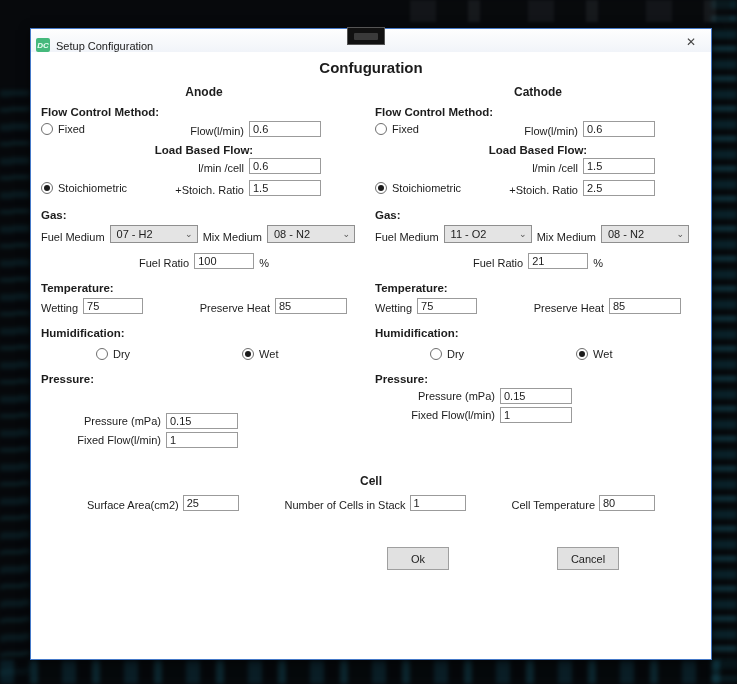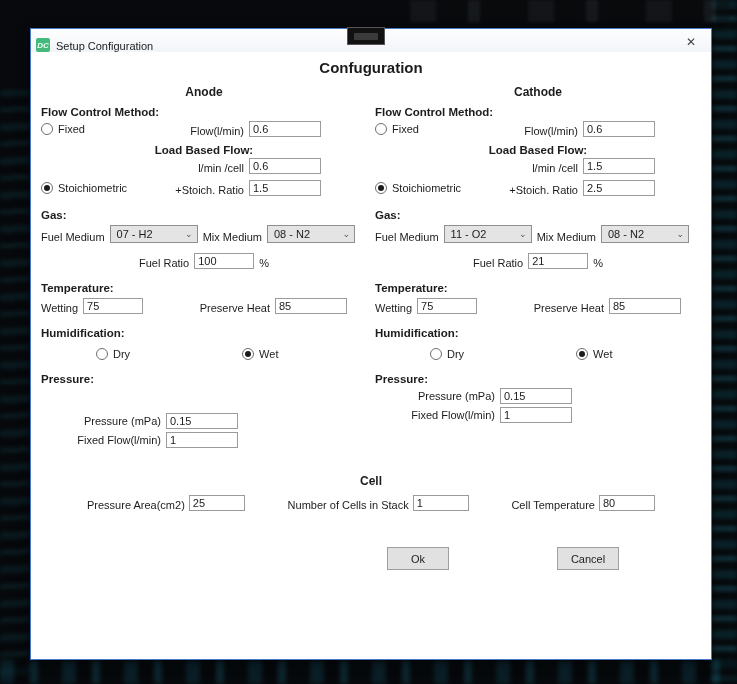--- a/index.html
+++ b/index.html
@@ -330,21 +330,21 @@
         <div class="row row-pfield">
           <span class="plabel">Fixed Flow(l/min)</span>
           <input class="tin w72" value="1" style="">
         </div>
       </div>
     </div>
 
     <div class="cell-header">Cell</div>
     <div class="cell-row">
       <span class="pair">
-        <span>Pressure Area(cm2)</span>
+        <span>Surface Area(cm2)</span>
         <input class="tin w56" value="25" style="">
       </span>
       <span class="pair">
         <span>Number of Cells in Stack</span>
         <input class="tin w56" value="1" style="">
       </span>
       <span class="pair">
         <span>Cell Temperature</span>
         <input class="tin w56" value="80" style="">
       </span>

